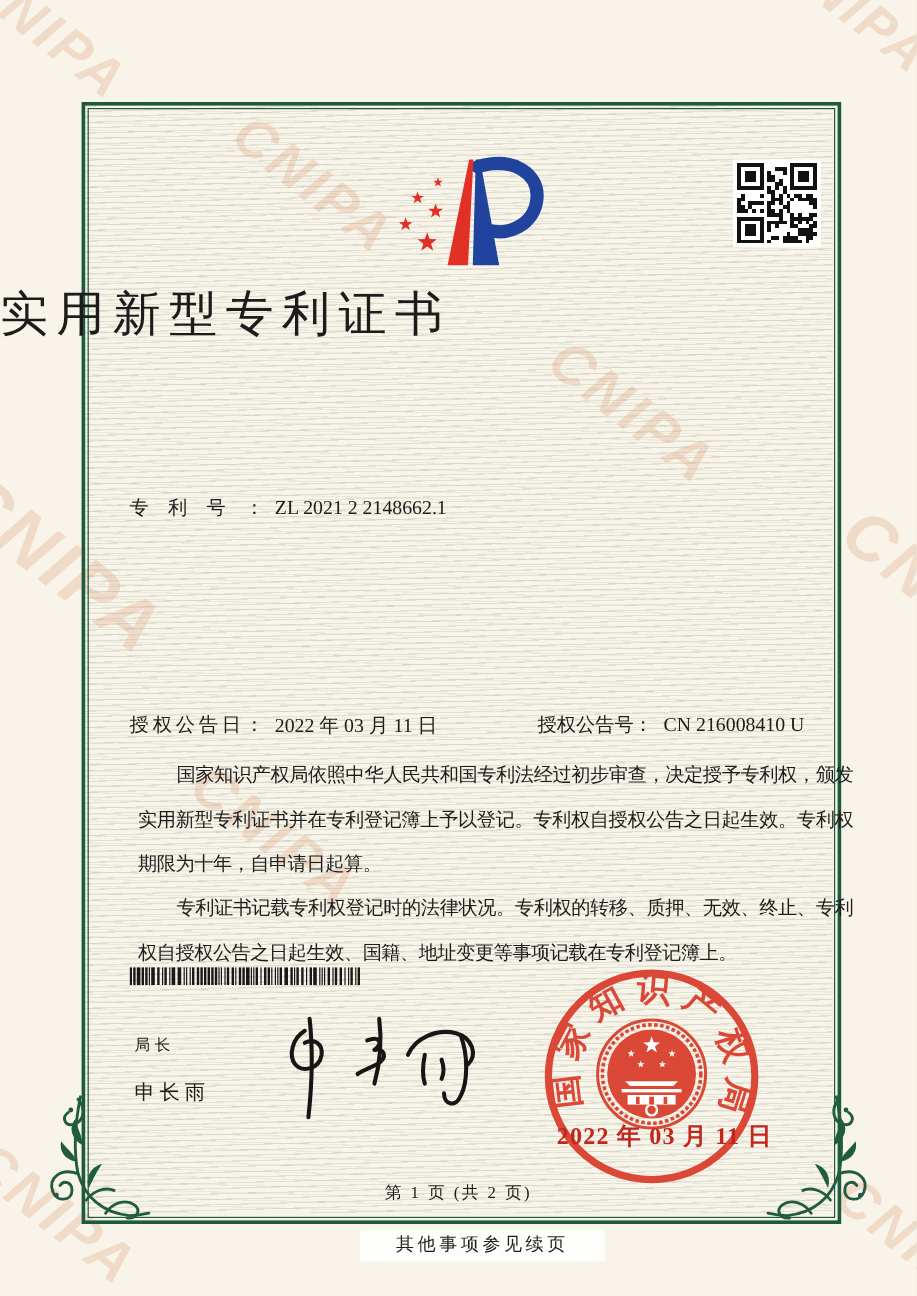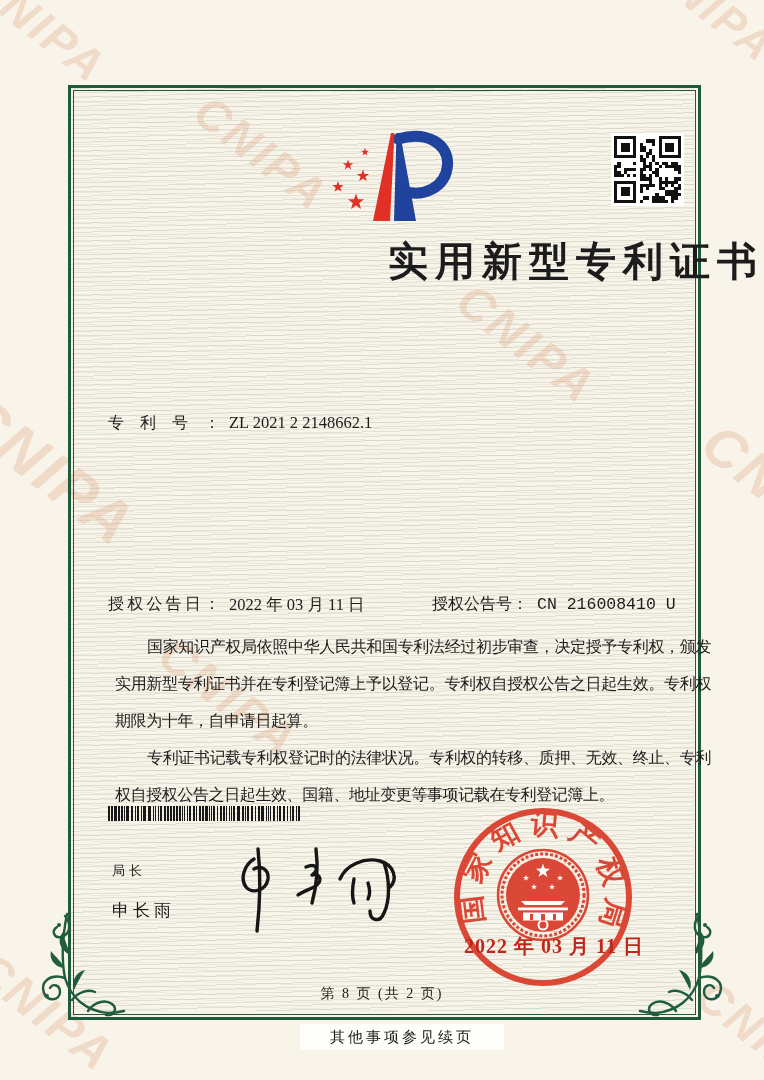--- a/index.html
+++ b/index.html
@@ -29,28 +29,28 @@
   .frame-inner{position:absolute;inset:2px;border:1px solid var(--green,#1d5a3e);}
   .flourish{position:absolute;z-index:3;width:92px;height:118px;}
   #flourish-left{left:34px;top:912px;}
   #flourish-right{left:638px;top:912px;transform:scaleX(-1);}
   
   .content{position:absolute;inset:0;z-index:4;}
   .cert-no{position:absolute;left:102px;top:133px;font-size:15px;letter-spacing:2px;}
   .logo{position:absolute;left:328px;top:130px;}
   .qr{position:absolute;left:611px;top:133px;width:73px;height:73px;background:#fff;}
   .title{
-    position:absolute;left:0;right:0;top:234px;text-align:right;
-    font-size:40px;font-weight:bold;letter-spacing:7px;
+    position:absolute;left:0;right:0;top:234px;text-align:left;
+    font-size:40px;font-weight:normal;letter-spacing:7px;
   }
   .frow{position:absolute;left:108px;width:560px;height:24px;font-size:16px;white-space:nowrap;}
   .flabel{display:inline-block;width:112px;text-align:justify;text-align-last:justify;vertical-align:top;}
   .fvalue{margin-left:9px;font-size:16.5px;}
   .r1{top:321px}.r2{top:367px}.r3{top:413px}.r4{top:459px}.r5{top:504px}.r6{top:549px}.r7{top:594px}
-  .pair2{position:absolute;left:324px;top:0;font-family:Liberation Mono, monospace;}
+  .pair2{position:absolute;left:340px;top:0;}
   .body-text{
     position:absolute;left:99px;top:628px;width:596px;
     font-size:16px;line-height:37px;letter-spacing:-.4px;
     text-align:justify;
     margin-left:16px;
   }
   .body-text p{margin:0;text-indent:2em;}
   .barcode{position:absolute;left:108px;top:806px;width:198px;height:15px;}
   .signer-title{position:absolute;left:112px;top:862px;font-size:13px;letter-spacing:4px;}
   .signer-name{position:absolute;left:112px;top:899px;font-size:17px;letter-spacing:4px;}
@@ -482,18 +482,18 @@
         </g>
         <g fill="#d93a28">
           <rect x="-13" y="19" width="3" height="6"></rect>
           <rect x="-2" y="19" width="4" height="6.5"></rect>
           <rect x="10" y="19" width="3" height="6"></rect>
         </g>
       </g>
     </svg>
     <div class="seal-date">2022 年 03 月 11 日</div>
 
-    <div class="page-info">第 8 页 (共 2 页)</div>
+    <div class="page-info">第 1 页 (共 2 页)</div>
     <div class="cont-note">
       <span>其他事项参见续页</span>
     </div>
   </div>
 </div>
 
 </body></html>

